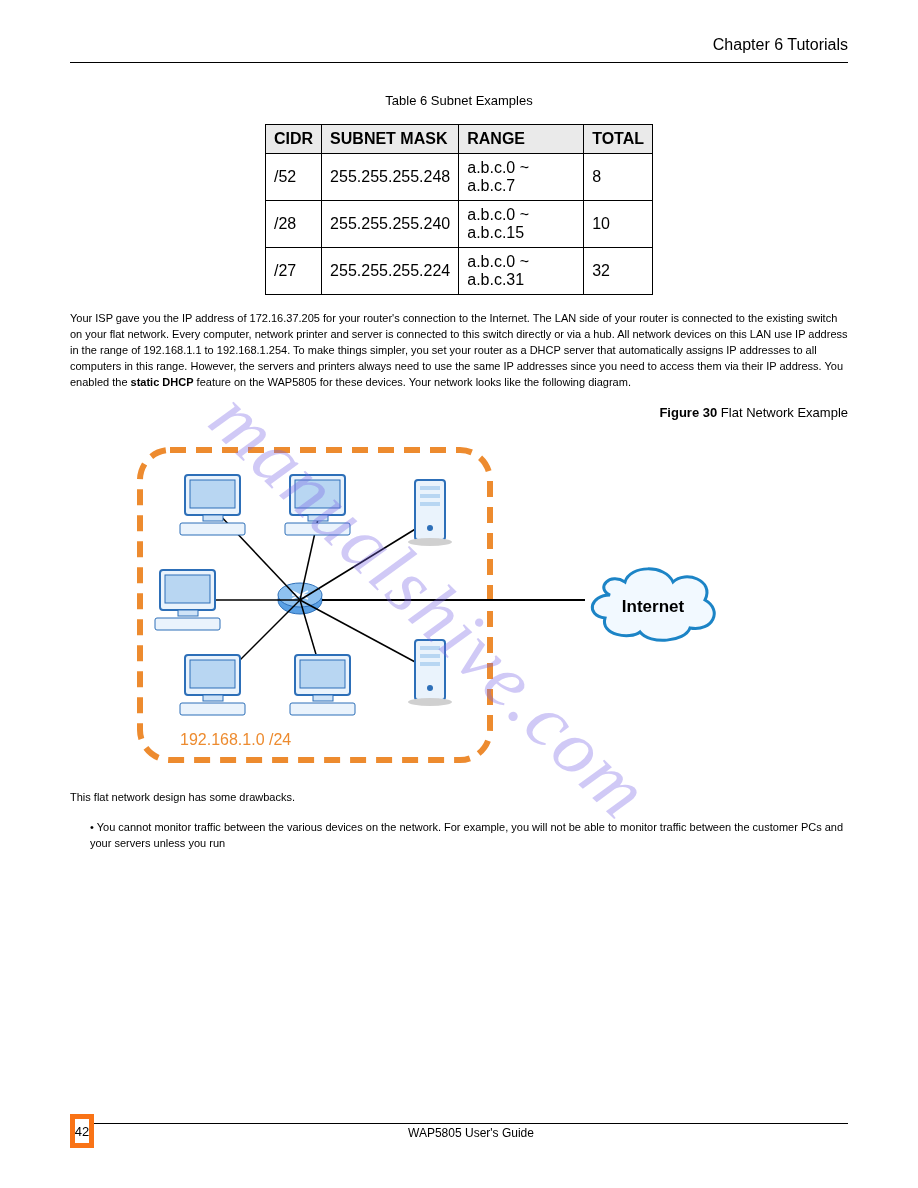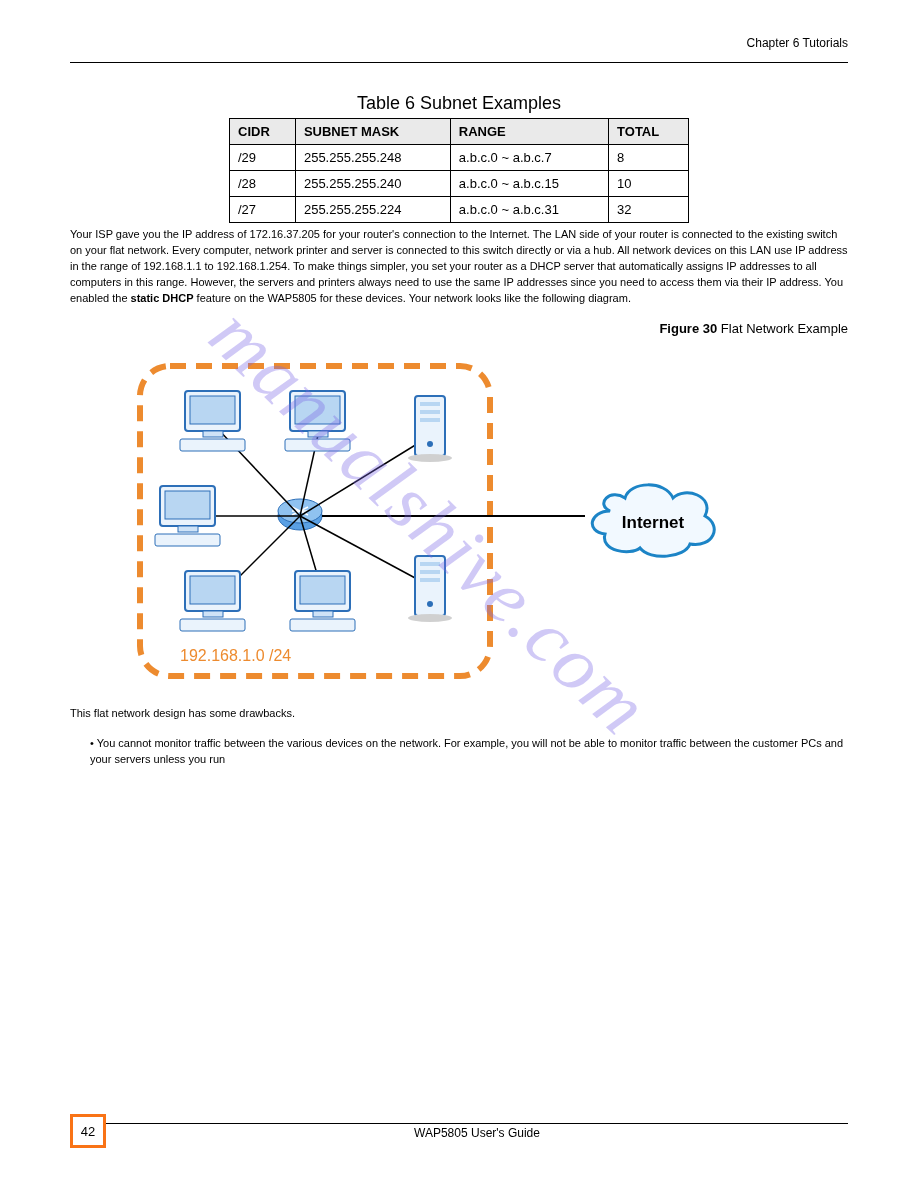--- a/index.html
+++ b/index.html
@@ -1,31 +1,31 @@
 <!DOCTYPE html>
 <html><head>
 <meta charset="utf-8">
 <style>
   * { box-sizing: border-box; margin: 0; padding: 0; }
   body { background: #fff; font-family: Arial, Helvetica, sans-serif; width: 918px; height: 1188px; position: relative; }
   .page { position: relative; padding: 40px 70px 40px 70px; width: 100%; height: 100%; }
   .header-rule { border-top: 1px solid #000; margin: 22px 0 10px 0; }
-  .chapter { font-size: 12px; position: absolute; top: 36px; right: 70px; }
-  .table-title { text-align: center; font-size: 18px; margin-top: 30px; margin-bottom: 4px;}
-  .tbl { border-collapse: collapse; margin: 4px auto; width: 460px; font-size: 13px; }
+  .chapter { font-size: 16px; position: absolute; top: 36px; right: 70px; }
+  .table-title { text-align: center; font-size: 13px; margin-top: 30px; margin-bottom: 4px;}
+  .tbl { border-collapse: collapse; margin: 16px auto; width: 388px; font-size: 16px; }
   .tbl th, .tbl td { border: 1px solid #000; padding: 5px 8px; text-align: left; }
   .tbl th { background: #eaeaea; font-weight: bold; text-transform: uppercase; }
   .section-heading { font-size: 18px; font-weight: bold; margin-top: 40px; margin-bottom: 8px; }
   .para { font-size: 11px; line-height: 1.45; margin-bottom: 14px; }
   .para .bold { font-weight: bold; }
   .figure-wrap { position: relative; margin: 20px 0 20px 60px; width: 600px; height: 330px; }
   .watermark { position: absolute; left: 50%; top: 50%; transform: translate(-50%,-50%) rotate(44deg); font-size: 78px; font-style: italic; font-family: Georgia, 'Times New Roman', serif; color: rgba(120,100,230,0.35); pointer-events: none; white-space: nowrap; z-index: 2; letter-spacing: 2px; }
   .figure-caption { text-align: center; font-size: 13px; margin-top: 10px; }
   .footer { position: absolute; bottom: 40px; left: 70px; right: 70px; display: flex; align-items: center; }
-  .footer-box { border: 3px solid #f97316; width: 36px; height: 34px; display: flex; align-items: center; justify-content: center; font-size: 13px; }
+  .footer-box { border: 5px solid #f97316; width: 24px; height: 34px; display: flex; align-items: center; justify-content: center; font-size: 13px; }
 </style>
 </head>
 <body>
 
 <div class="page">
 
   <div class="chapter">Chapter 6 Tutorials</div>
   <div class="header-rule"></div>
 
   <div class="table-title">Table 6   Subnet Examples</div>
@@ -33,21 +33,21 @@
     <thead>
       <tr>
         <th>CIDR</th>
         <th>SUBNET MASK</th>
         <th>RANGE</th>
         <th>TOTAL</th>
       </tr>
     </thead>
     <tbody>
       <tr>
-        <td>/29</td>
+        <td>/52</td>
         <td>255.255.255.248</td>
         <td>a.b.c.0 ~ a.b.c.7</td>
         <td>8</td>
       </tr>
       <tr>
         <td>/28</td>
         <td>255.255.255.240</td>
         <td>a.b.c.0 ~ a.b.c.15</td>
         <td>10</td>
       </tr>

